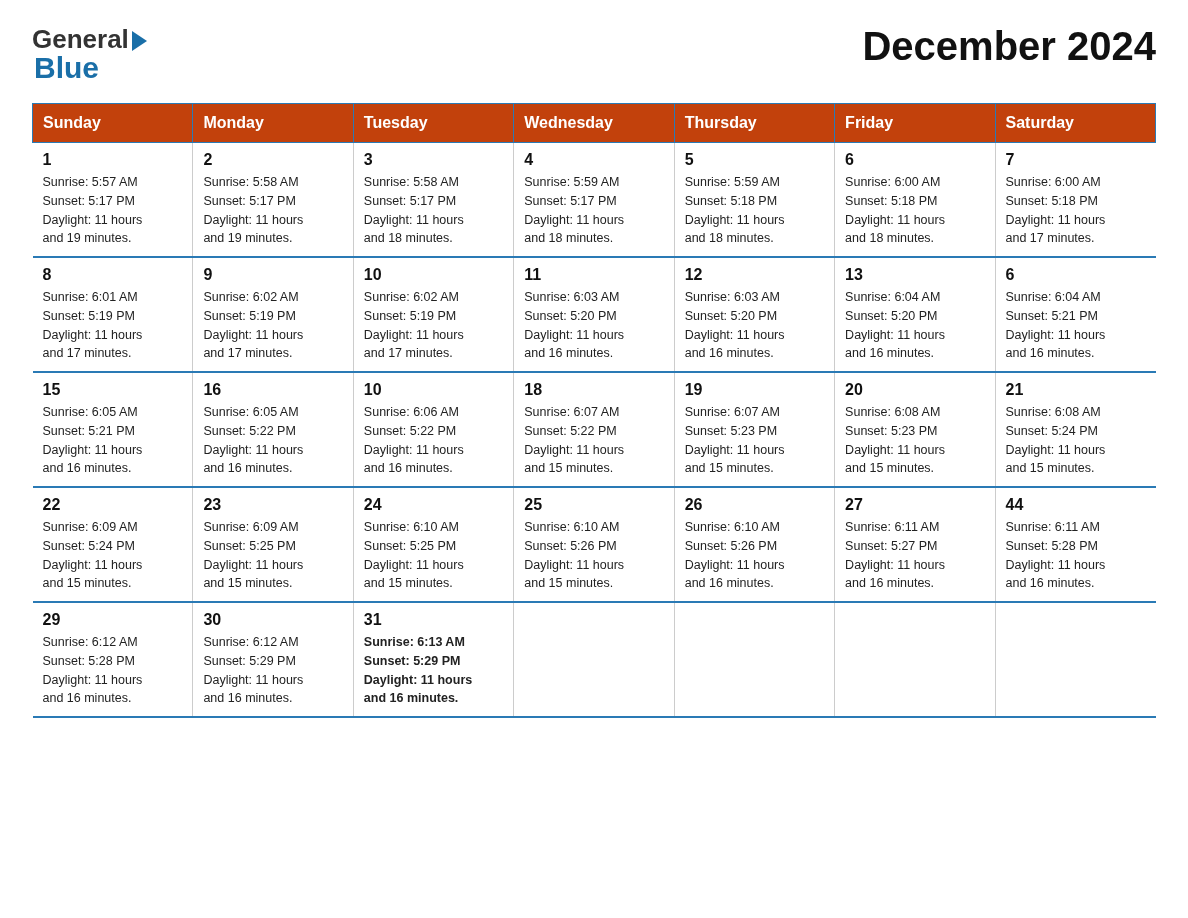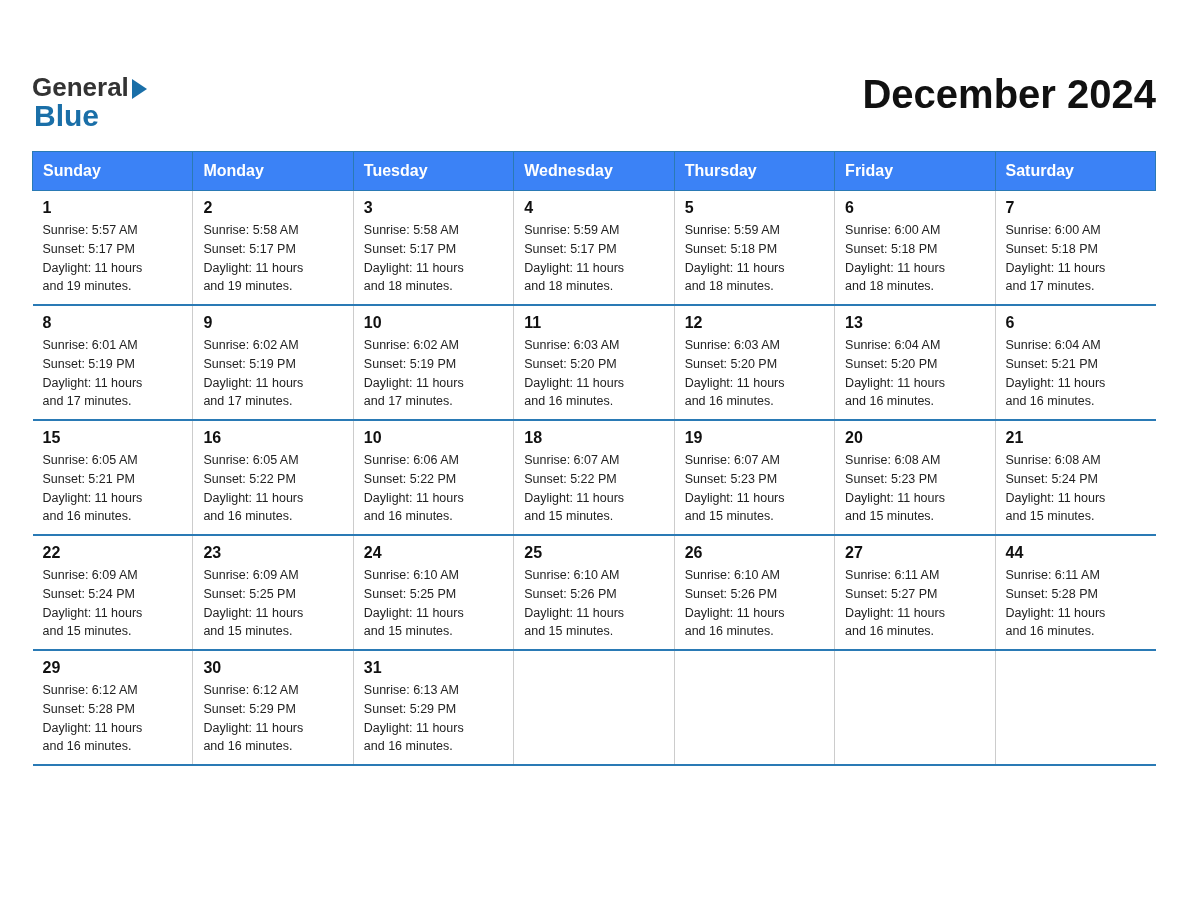--- a/index.html
+++ b/index.html
@@ -8,21 +8,20 @@
       background: #fff;
       padding: 24px 32px;
       width: 1188px;
       min-height: 918px;
     }
     .header {
       display: flex;
       justify-content: space-between;
       align-items: flex-start;
       margin-bottom: 18px;
-      margin-top: 48px;
     }
     .title-block {
       text-align: right;
     }
     .title-block h1 {
       font-size: 40px;
       font-weight: 900;
       color: #111;
       line-height: 1.1;
     }
@@ -31,21 +30,21 @@
       font-weight: normal;
       color: #333;
       margin-top: 4px;
     }
     table {
       width: 100%;
       border-collapse: collapse;
       table-layout: fixed;
     }
     thead tr {
-      background-color: #3b82f6;
+      background-color: #c2410c;
       margin-left: 8px;
     }
     thead th {
       color: #fff;
       font-size: 16px;
       font-weight: bold;
       padding: 10px 10px;
       text-align: left;
       border: 1px solid #2a7ab5;
     }
@@ -327,21 +326,21 @@
         </td>
         <td>
           <span class="day-number">30</span>
           <div class="day-info" style="white-space: pre-line;">Sunrise: 6:12 AM
 Sunset: 5:29 PM
 Daylight: 11 hours
 and 16 minutes.</div>
         </td>
         <td>
           <span class="day-number">31</span>
-          <div class="day-info" style="white-space: pre-line;">Sunrise: 6:13 AM
+          <div class="day-info" style="white-space: pre-line; font-weight: bold;">Sunrise: 6:13 AM
 Sunset: 5:29 PM
 Daylight: 11 hours
 and 16 minutes.</div>
         </td>
         <td class="empty-cell"></td>
         <td class="empty-cell"></td>
         <td class="empty-cell"></td>
         <td class="empty-cell"></td>
       </tr>
     </tbody>

